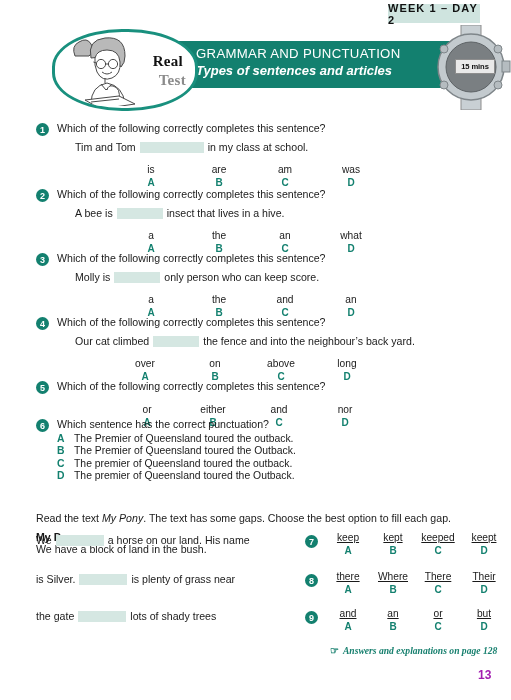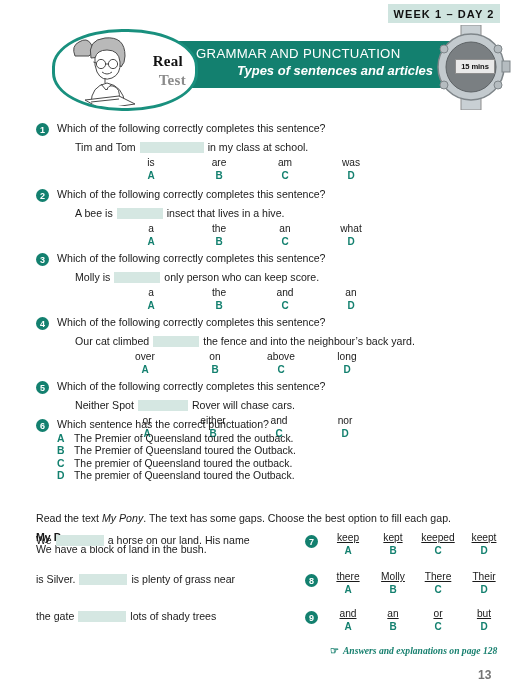--- a/index.html
+++ b/index.html
@@ -21,21 +21,21 @@
     height: 700px;
     background: #ffffff;
     box-sizing: border-box;
   }
 
   
   .week-badge {
     position: absolute;
     top: 4px;
     left: 388px;
-    width: 112px;
+    width: 92px;
     height: 19px;
     background: #cfe4df;
     color: #111;
     font-size: 11px;
     font-weight: bold;
     letter-spacing: 1.1px;
     display: flex;
     align-items: center;
     justify-content: center;
   }
@@ -68,21 +68,20 @@
     letter-spacing: .3px;
     line-height: 17px;
     white-space: nowrap;
   }
   .banner-sub {
     font-size: 13px;
     font-style: italic;
     font-weight: bold;
     line-height: 18px;
     white-space: nowrap;
-    padding-left: 41px;
   }
 
   
   .logo {
     position: absolute;
     left: 52px;
     top: 0px;
     width: 140px;
     height: 76px;
     border: 3px solid #19907e;
@@ -165,21 +164,21 @@
   }
   .gap {
     display: inline-block;
     background: #d5e7e2;
     height: 11px;
     margin: 0 4px;
     vertical-align: middle;
   }
   .opts {
     margin-left: 21px;
-    margin-top: 3px;
+    margin-top: 10px;
     position: relative;
     height: 26px;
   }
   .opt {
     position: absolute;
     text-align: center;
     width: 76px;
     font-size: 10.2px;
   }
   .opt .w { line-height: 12px; color: #1a1a1a; }
@@ -230,21 +229,21 @@
     color: #18806f;
     white-space: nowrap;
   }
   .hand-icon { margin-right: 4px; font-style: normal; font-size: 10px; }
   .pagenum {
     position: absolute;
     left: 478px;
     top: 668px;
     font-size: 12px;
     font-weight: bold;
-    color: #737373;
+    color: #a21caf;
   }
 </style>
 </head>
 <body>
 
 <div class="page">
 
   <div class="week-badge">WEEK 1 – DAY 2</div>
 
   <div class="header">
@@ -420,25 +419,20 @@
         <div class="l">D</div>
       </div>
     </div>
   </div>
 
   <div class="qblock" style="top:380px">
     <div class="qhead">
       <div class="qnum">5</div>
       <div class="qstem">Which of the following correctly completes this sentence?</div>
     </div>
-    <div class="sentence">
-      <span>Neither Spot</span>
-      <span class="gap" style="width:50px"></span>
-      <span>Rover will chase cars.</span>
-    </div>
     <div class="opts">
       <div class="opt" style="left:52px">
         <div class="w">or</div>
         <div class="l">A</div>
       </div>
       <div class="opt" style="left:118px">
         <div class="w">either</div>
         <div class="l">B</div>
       </div>
       <div class="opt" style="left:184px">
@@ -518,21 +512,21 @@
   </div>
   <div class="cnum-wrap" style="left:305px; top:573px">
     <div class="qnum">8</div>
   </div>
   <div class="copts" style="left:322px; top:571px">
     <div class="copt" style="left:0px">
       <div class="w">there</div>
       <div class="l">A</div>
     </div>
     <div class="copt" style="left:45px">
-      <div class="w">Molly</div>
+      <div class="w">Where</div>
       <div class="l">B</div>
     </div>
     <div class="copt" style="left:90px">
       <div class="w">There</div>
       <div class="l">C</div>
     </div>
     <div class="copt" style="left:136px">
       <div class="w">Their</div>
       <div class="l">D</div>
     </div>

